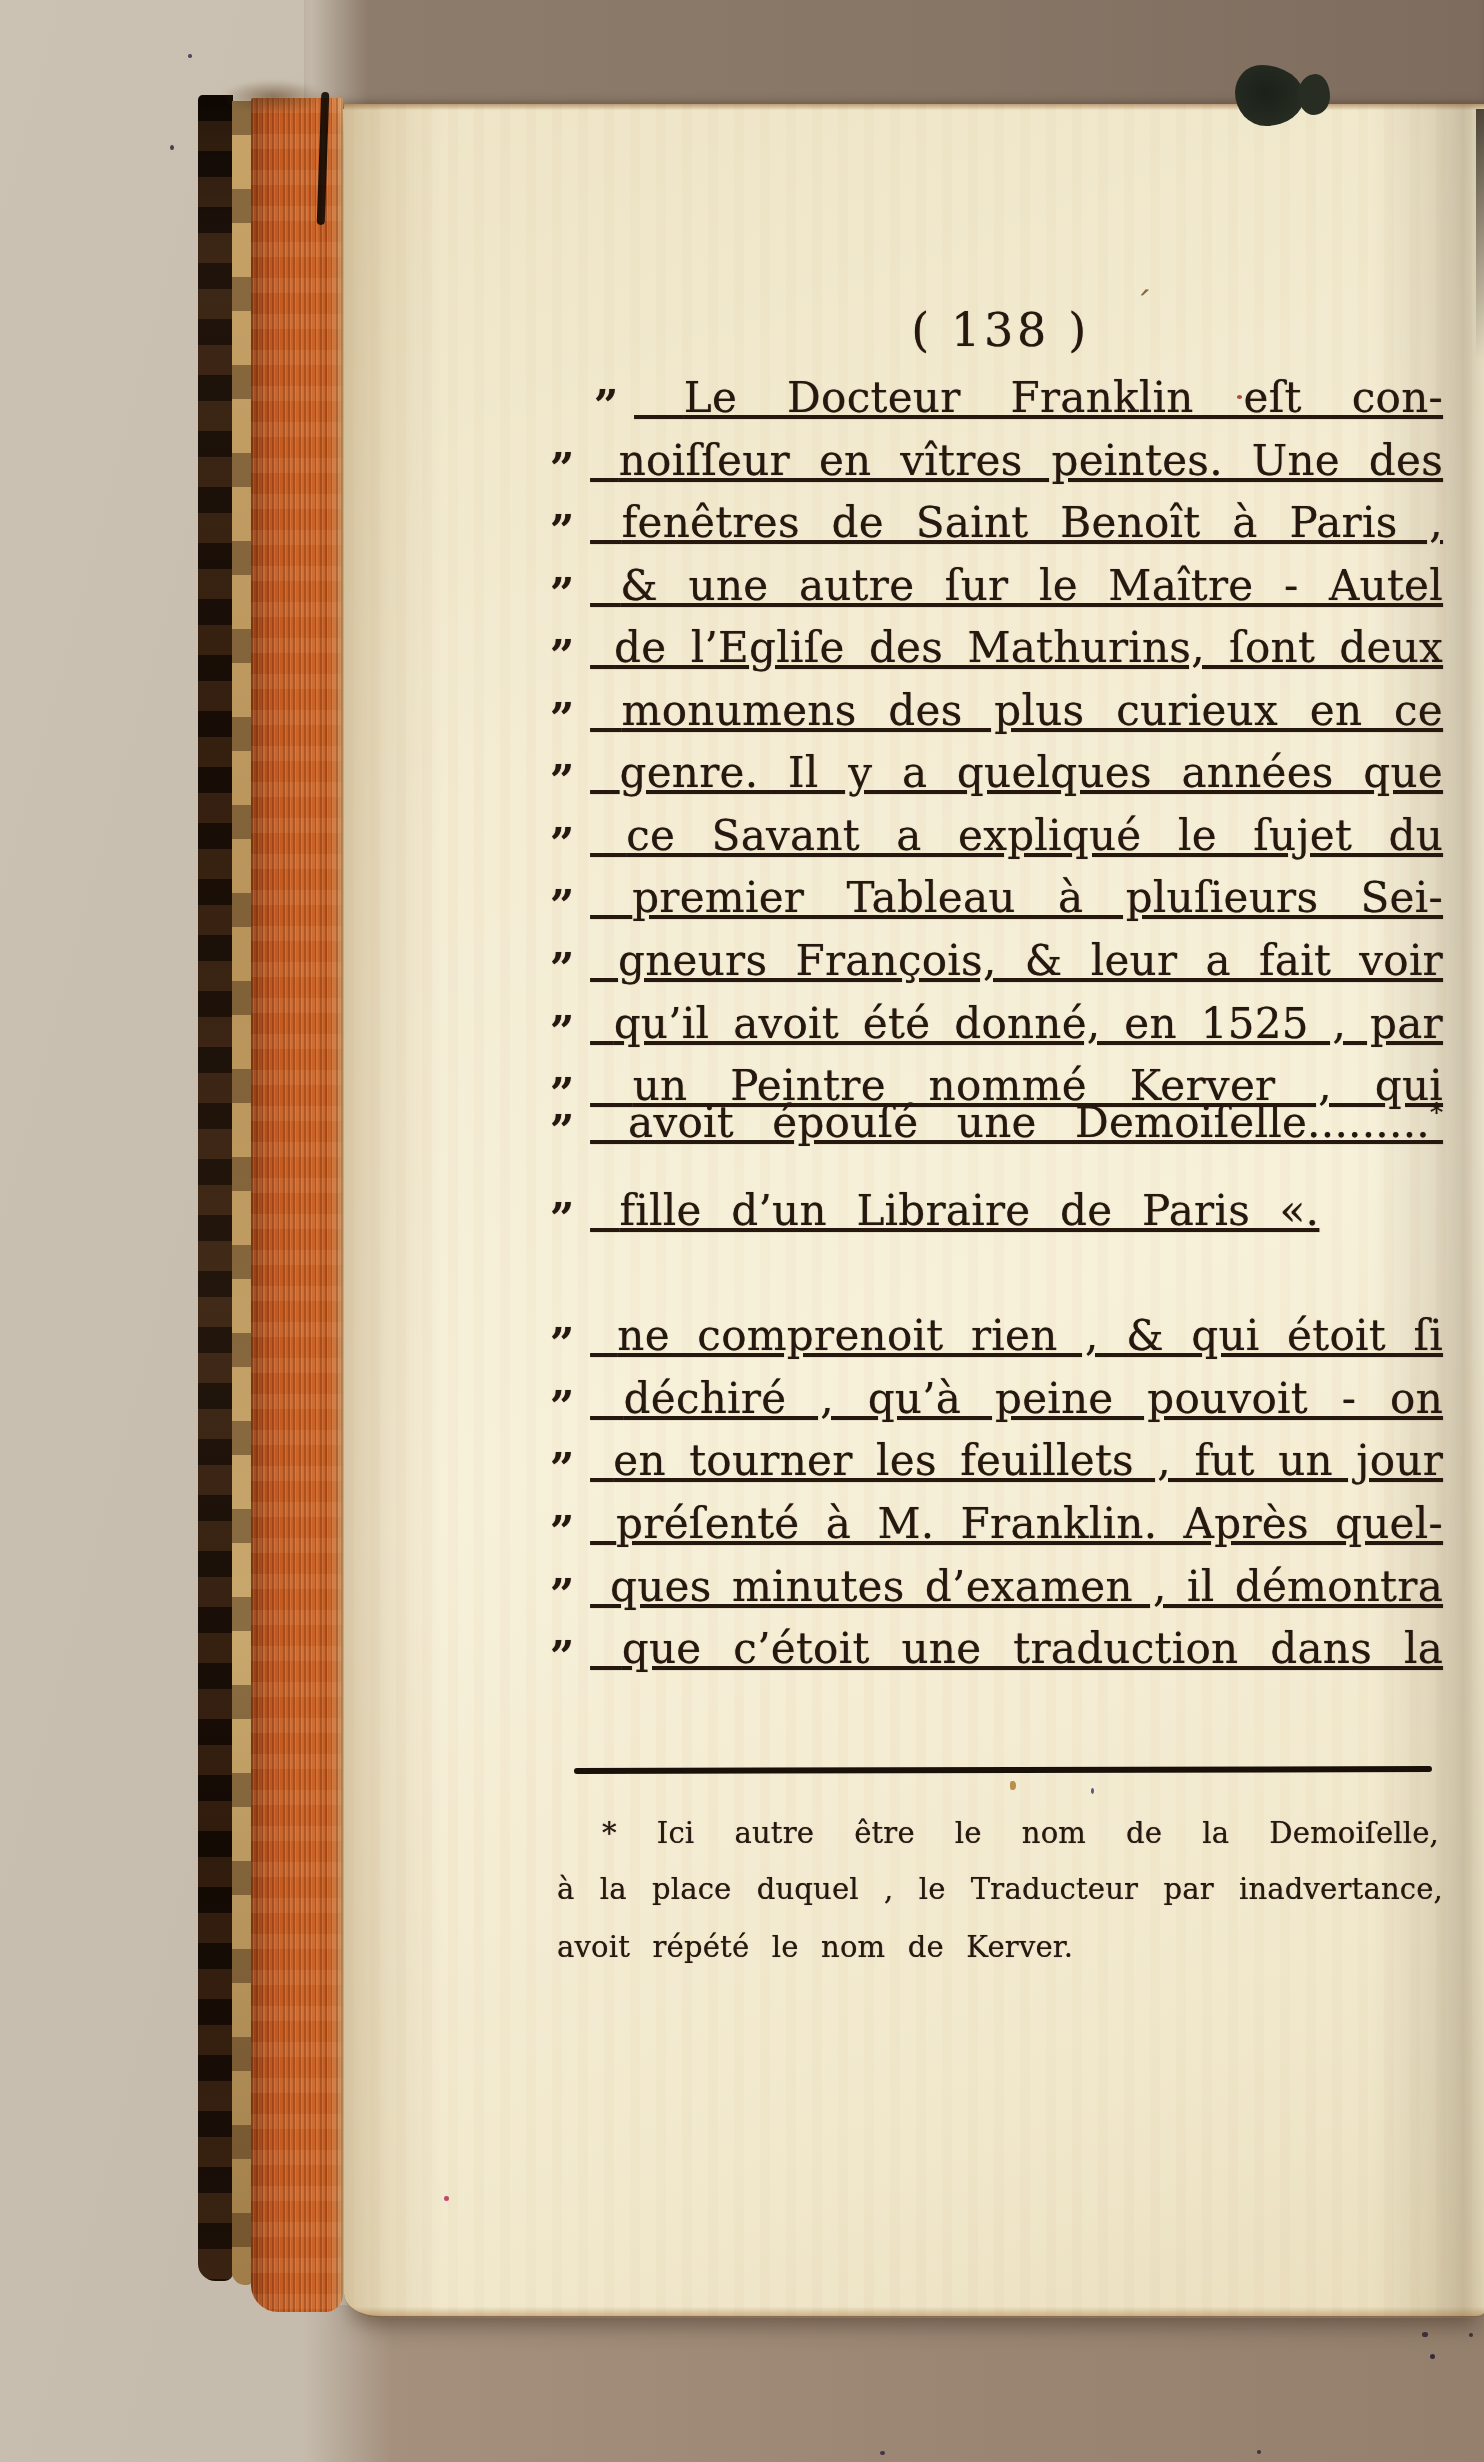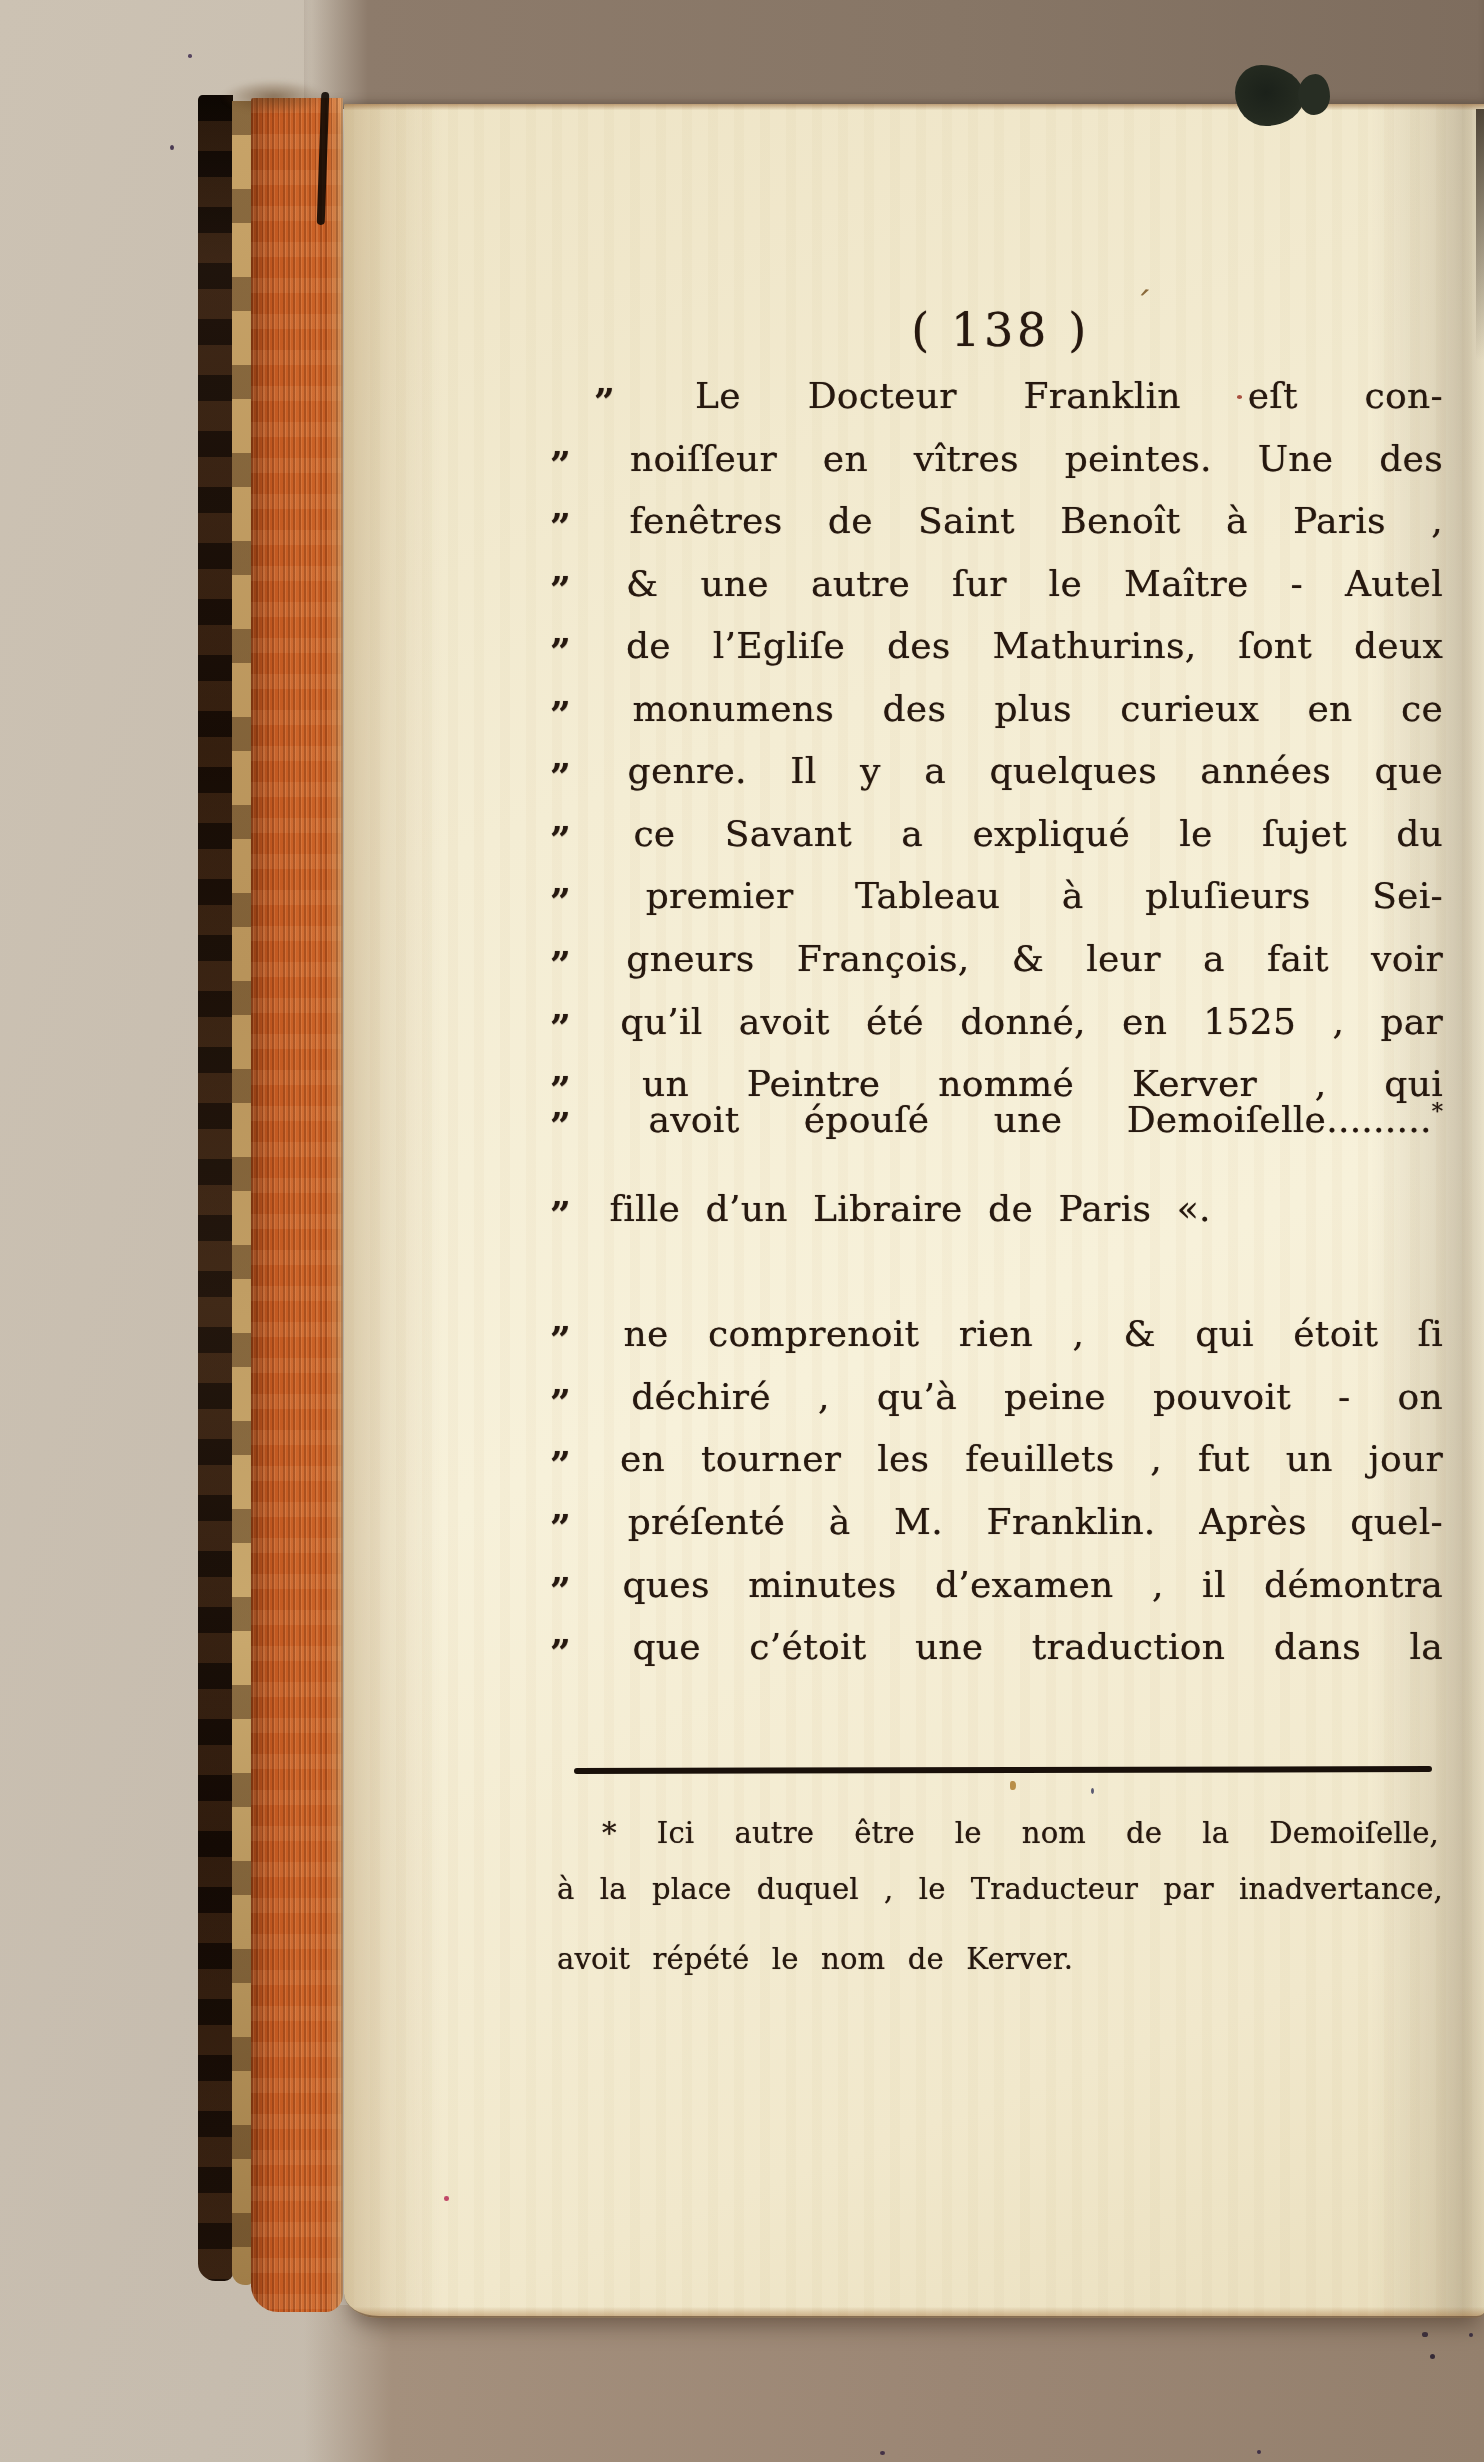--- a/index.html
+++ b/index.html
@@ -53,36 +53,36 @@
     background:radial-gradient(ellipse at 45% 45%,#1b211a,#242a20 60%,#2f342a);
     border-radius:38% 62% 55% 45%/45% 52% 48% 55%;}
   .blot2{position:absolute;left:1298px;top:74px;width:32px;height:41px;background:#272d23;
     border-radius:55% 45% 50% 50%/50% 55% 45% 50%;}
   
   .ink{color:#26180f;text-shadow:0 0 0.9px rgba(38,24,15,.55),0.3px 0.3px 0 rgba(38,24,15,.25);}
   .pageno{position:absolute;left:837px;top:307px;width:327px;text-align:center;
     font-size:46px;line-height:1;letter-spacing:.08em;}
   .stray{position:absolute;left:1133px;top:285px;font-size:35px;color:#8a6a3c;
     transform:rotate(6deg);text-shadow:none;}
-  .bl{position:absolute;left:550px;width:893px;font-size:36px;line-height:1;
-    text-align:justify;text-justify:inter-word;word-spacing:.05em;}
+  .bl{position:absolute;left:550px;width:893px;font-size:42px;line-height:1;
+    text-align:justify;text-justify:inter-word;word-spacing:.05em;text-decoration:underline;}
   .bl .t{letter-spacing:0.3px;}
   .j{text-align-last:justify;}
   .ind{left:594px;width:849px;}
   .sp{word-spacing:.38em;}
   .q{display:inline-block;transform:translateY(.18em);margin-right:.42em;
     font-weight:bold;letter-spacing:-.04em;}
   .fnref{vertical-align:super;font-size:.62em;}
   .fnrule{position:absolute;left:574px;top:1767px;width:858px;height:6.4px;background:#19100a;
     border-radius:3.5px;transform:rotate(-.12deg);}
   .fl{position:absolute;font-size:29px;line-height:1;text-align:justify;word-spacing:.1em;}
   .fl .t{letter-spacing:0.2px;}
   .f0{left:602px;top:1819px;width:837px;}
   .f1{left:557px;top:1875px;width:886px;}
-  .f2{left:557px;top:1933px;word-spacing:.45em;margin-top:12px;}
+  .f2{left:557px;top:1933px;word-spacing:.45em;}
   .speck{position:absolute;border-radius:50%;}
 </style>
 </head>
 <body>
 
 <div class="scene">
   <div class="band-top"></div>
   <div class="band-bottom"></div>
 
   <div class="spine"></div>

